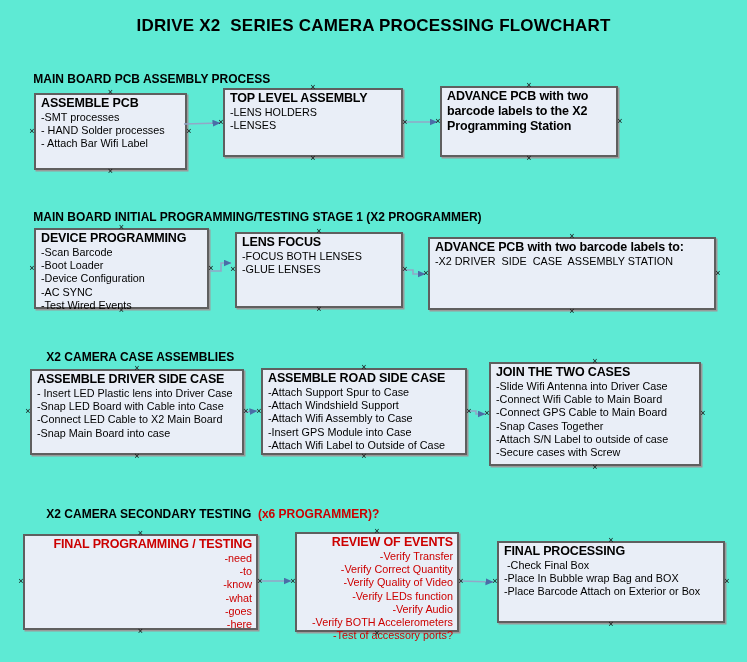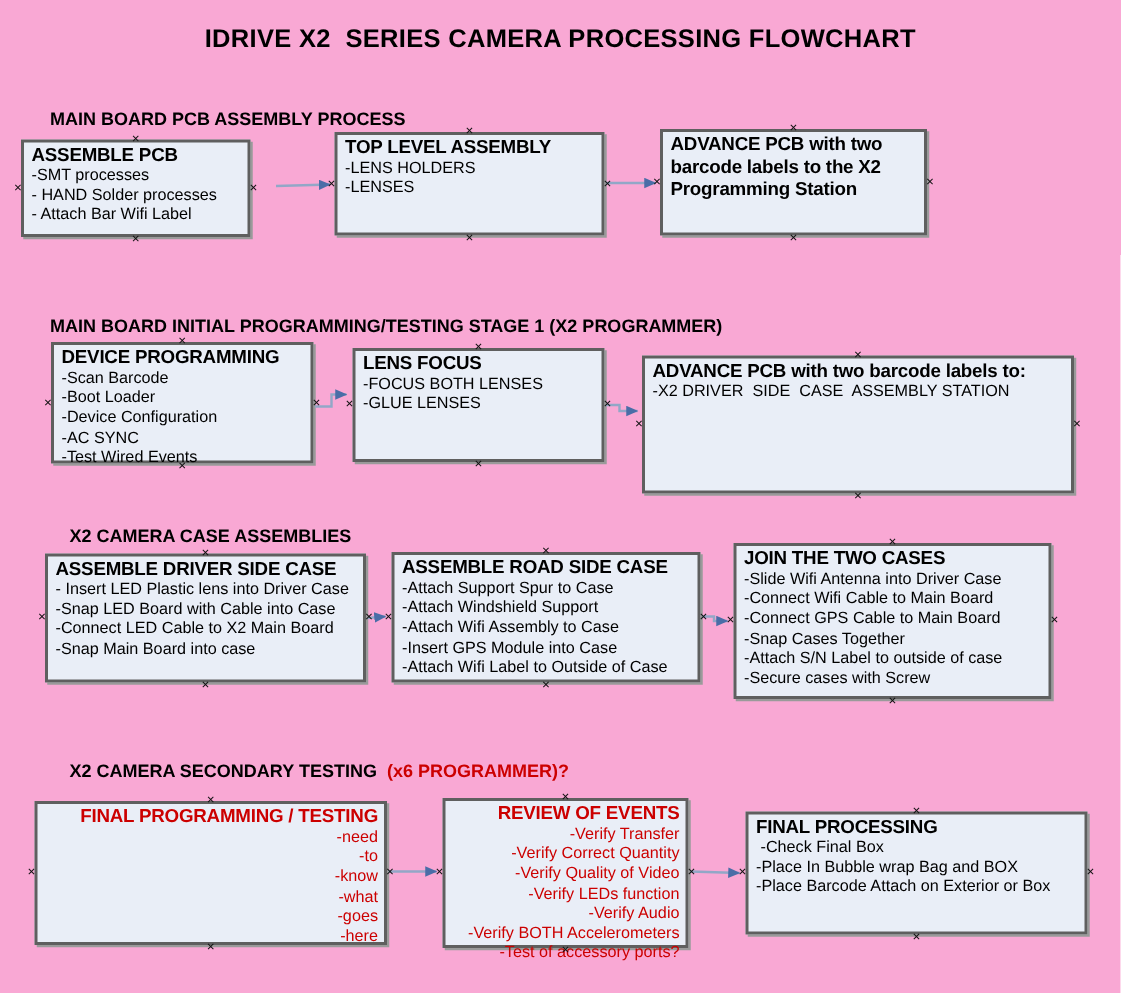--- a/index.html
+++ b/index.html
@@ -5,21 +5,21 @@
   :root{
     --box-fill:#e9eef7;
     --box-border:#5f5f5f;
     --arrow-line:#92a7c7;
     --arrow-head:#4a6da7;
     --red-text:#cc0000;
     --text:#000000;
   }
   html,body{margin:0;padding:0;background:#ffffff;}
   .stage{
-    position:relative;width:747px;height:662px;background:#f9a8d4;
+    position:relative;width:747px;height:662px;background:#5eead4;
     font-family:"Liberation Sans",sans-serif;color:var(--text);overflow:hidden;
   }
   .chart-title{
     position:absolute;top:16px;left:0;width:100%;text-align:center;
     font-size:17px;font-weight:bold;letter-spacing:.2px;white-space:pre;
   }
   .sec-head{position:absolute;font-size:12px;font-weight:bold;white-space:pre;}
   #h1{left:20px;top:58px}
   #h2{left:20px;top:196px}
   #h3{left:33px;top:336px}
@@ -35,26 +35,26 @@
   .box-title{font-weight:bold;font-size:12.5px;line-height:15px;letter-spacing:-.15px;}
   .box-items .line{font-size:10.8px;line-height:13.2px;white-space:pre-wrap;}
   .red .box-title,.red .box-items .line{color:var(--red-text);text-align:right;}
   .handle{position:absolute;width:8px;height:9px;font-size:9px;line-height:8px;
     color:#111;text-align:center;z-index:3;}
   .handle::before{content:"\00D7";}
   .h-t{top:-7px;left:calc(50% - 4px);}
   .h-b{bottom:-8px;left:calc(50% - 4px);}
   .h-l{left:-8px;top:calc(50% - 5px);}
   .h-r{right:-8px;top:calc(50% - 5px);}
-  #b1{left:14px;top:93px;width:153px;height:65px}
+  #b1{left:34px;top:93px;width:153px;height:77px}
   #b2{left:223px;top:88px;width:180px;height:69px}
   #b3{left:440px;top:86px;width:178px;height:71px}
   #b4{left:34px;top:228px;width:175px;height:81px}
   #b5{left:235px;top:232px;width:168px;height:76px}
-  #b6{left:428px;top:237px;width:288px;height:92px}
+  #b6{left:428px;top:237px;width:288px;height:73px}
   #b7{left:30px;top:369px;width:214px;height:86px}
   #b8{left:261px;top:368px;width:206px;height:87px}
   #b9{left:489px;top:362px;width:212px;height:104px}
   #b10{left:23px;top:534px;width:235px;height:96px}
   #b11{left:295px;top:532px;width:164px;height:100px}
   #b12{left:497px;top:541px;width:228px;height:82px}
   .wires{position:absolute;left:0;top:0;z-index:2;pointer-events:none;}
   .wires polyline{fill:none;stroke:var(--arrow-line);stroke-width:1.6px;}
   .wires .ah{fill:var(--arrow-head);stroke:none;}
 </style>

